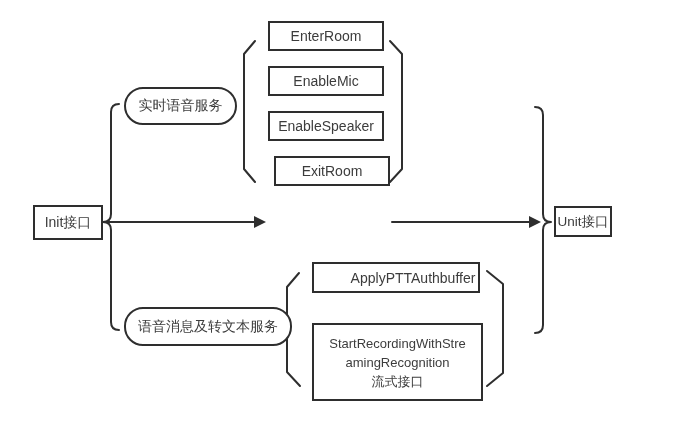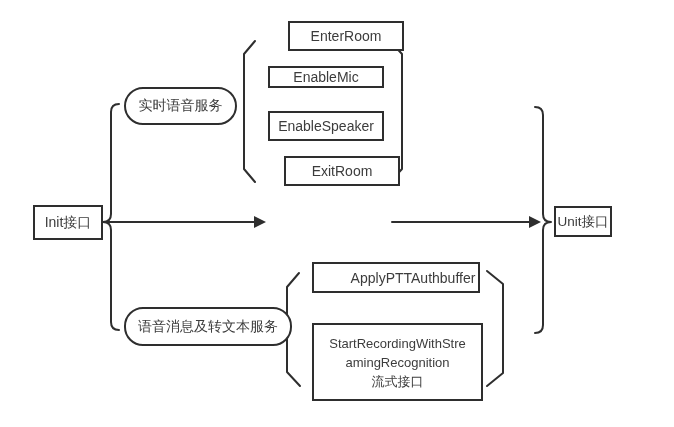--- a/index.html
+++ b/index.html
@@ -53,24 +53,24 @@
   .rounded { border-radius: 19px; }
   .multiline {
     white-space: normal;
     flex-direction: column;
     font-size: 13px;
     line-height: 19px;
   }
   #n-init     { left: 33px;  top: 205px; width: 70px;  height: 35px; }
   #n-realtime { left: 124px; top: 87px;  width: 113px; height: 38px; }
   #n-voice    { left: 124px; top: 307px; width: 168px; height: 39px; }
-  #n-enter    { left: 268px; top: 21px;  width: 116px; height: 30px; margin-left: 20px; }
-  #n-mic      { left: 268px; top: 66px;  width: 116px; height: 22px; }
+  #n-enter    { left: 268px; top: 21px;  width: 116px; height: 30px; }
+  #n-mic      { left: 268px; top: 66px;  width: 116px; height: 30px; }
   #n-speaker  { left: 268px; top: 111px; width: 116px; height: 30px; text-align: right; }
-  #n-exit     { left: 284px; top: 156px; width: 116px; height: 30px; text-align: right; }
+  #n-exit     { left: 274px; top: 156px; width: 116px; height: 30px; text-align: right; }
   #n-poll     { left: 267px; top: 207px; width: 125px; height: 31px; }
   #n-apply    { left: 312px; top: 262px; width: 168px; height: 31px; padding-left: 34px; }
   #n-start    { left: 312px; top: 323px; width: 171px; height: 78px; }
   #n-unit     { left: 554px; top: 206px; width: 58px;  height: 31px; font-size: 13.5px; }
 </style>
 </head>
 <body>
 
 <div class="canvas">
 

